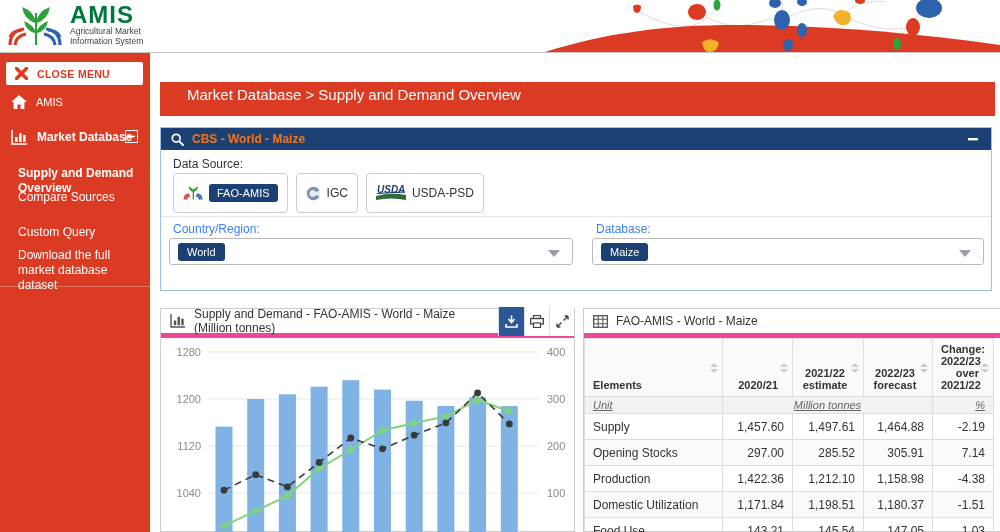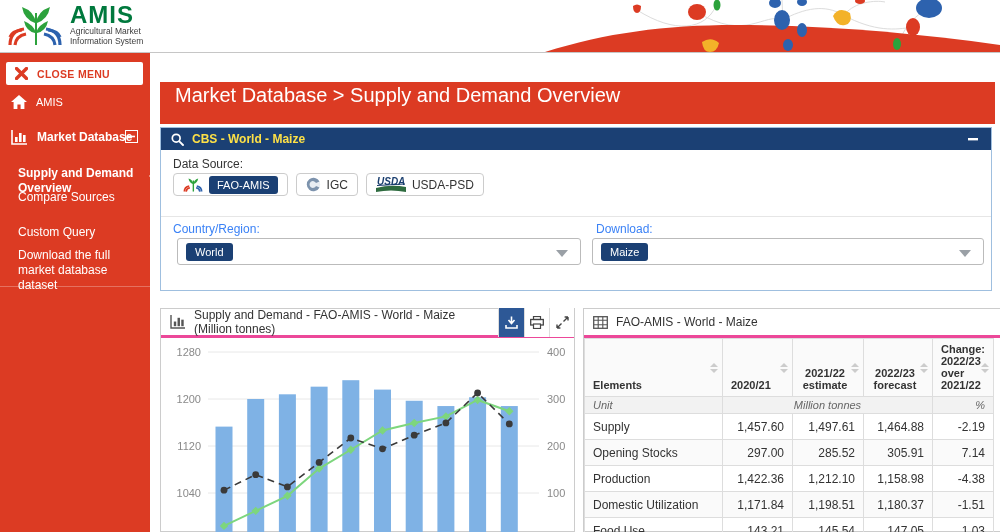--- a/index.html
+++ b/index.html
@@ -21,57 +21,57 @@
   .nav-item { position:absolute; left:0; width:150px; display:flex; align-items:center; gap:9px; padding-left:11px; color:#fff; cursor:pointer; }
   .nav-amis { top:40px; height:18px; font-size:11px; }
   .nav-mdb { top:74px; height:20px; font-size:12px; font-weight:bold; }
   .collapse-box { position:absolute; right:12px; top:3px; }
   .subnav { position:absolute; left:18px; width:124px; color:#fff; font-size:12px; line-height:15px; cursor:pointer; }
   .subnav.active { font-weight:bold; }
   .caret-left { position:absolute; right:-13px; top:5px; width:0; height:0; border-top:5px solid transparent; border-bottom:5px solid transparent; border-right:6px solid #fff; }
   .side-divider { position:absolute; left:0; top:233px; width:150px; border-top:1px solid rgba(255,255,255,.28); }
 
   
-  .breadcrumb { position:absolute; left:160px; top:82px; width:835px; height:42px; background:#dc3b23; color:#fff;
-    font-size:20px; line-height:26px; padding-left:15px; }
+  .breadcrumb { position:absolute; left:160px; top:82px; width:835px; height:34px; background:#dc3b23; color:#fff;
+    font-size:15px; line-height:26px; padding-left:27px; }
 
   
   .cbs-panel { position:absolute; left:160px; top:127px; width:832px; height:164px; background:#fff; border:1px solid #9fbfdf; }
-  .cbs-header { height:22px; background:#1b4074; color:#fde047; font-size:12px; font-weight:bold; display:flex; align-items:center; gap:8px; padding:0 10px; }
+  .cbs-header { height:22px; background:#1b4074; color:#f97316; font-size:12px; font-weight:bold; display:flex; align-items:center; gap:8px; padding:0 10px; }
   .cbs-header .title { flex:1; }
   .minus-btn { background:none; border:none; cursor:pointer; padding:2px; display:flex; }
   .ds-label { position:absolute; left:12px; top:29px; font-size:12px; color:#333; }
   .ds-row { position:absolute; left:12px; top:45px; display:flex; gap:8px; }
-  .ds-btn { height:23px; background:#fff; border:1px solid #ccc; border-radius:4px; display:flex; align-items:center; gap:6px; padding:0 9px; cursor:pointer; font-family:inherit; font-size:12px; color:#333; }
+  .ds-btn { height:40px; background:#fff; border:1px solid #ccc; border-radius:4px; display:flex; align-items:center; gap:6px; padding:0 9px; cursor:pointer; font-family:inherit; font-size:12px; color:#333; }
   .ds-pill { background:#1b4074; color:#fff; font-size:11px; border-radius:3px; padding:3px 8px; }
   .cbs-hr { position:absolute; left:0; top:88px; width:100%; border-top:1px solid #e6e6e6; }
   .sel-label { position:absolute; top:94px; font-size:12px; color:#3b82f6; }
   .select { position:absolute; top:110px; height:27px; background:#fff; border:1px solid #bbb; border-radius:3px; display:flex; align-items:center; padding:0 8px; cursor:pointer; }
   .sel-pill { background:#1b4074; color:#fff; font-size:11px; border-radius:3px; padding:3px 9px; }
   .chev { position:absolute; right:12px; top:11px; width:0; height:0; border-left:6px solid transparent; border-right:6px solid transparent; border-top:7px solid #9aa0a6; }
 
   
   .card { position:absolute; top:308px; background:#fff; border:1px solid #ccc; height:224px; }
   .card-chart { left:160px; width:415px; }
   .card-table { left:583px; width:474px; }
-  .card-header { height:29px; border-bottom:3px solid #ec4899; display:flex; align-items:center; gap:8px; padding-left:9px; }
+  .card-header { height:29px; border-bottom:5px solid #ec4899; display:flex; align-items:center; gap:8px; padding-left:9px; }
   .card-title { flex:1; font-size:12px; color:#333; }
   .tool-btns { display:flex; align-items:stretch; height:29px; }
   .tool-btn { width:25px; border:none; border-left:1px solid #ddd; background:#fff; display:flex; align-items:center; justify-content:center; cursor:pointer; }
   .tool-btn.primary { background:#2d5896; width:26px; }
 
   
   table.dt { border-collapse:collapse; width:409px; table-layout:fixed; font-size:12px; color:#333; }
   table.dt th, table.dt td { border:1px solid #ddd; overflow:hidden; }
   table.dt th { position:relative; background:#fafafa; font-size:11px; font-weight:bold; vertical-align:bottom; padding:4px 14px 5px 8px; height:54px; cursor:pointer; }
-  th.al { text-align:left; } th.ar { text-align:left; } th.ac { text-align:center; }
+  th.al { text-align:left; } th.ar { text-align:right; } th.ac { text-align:center; }
   .sort { position:absolute; right:4px; top:24px; width:8px; height:10px; }
   .sort:before { content:''; position:absolute; top:0; left:0; border-left:4px solid transparent; border-right:4px solid transparent; border-bottom:4px solid #ccc; }
   .sort:after  { content:''; position:absolute; bottom:0; left:0; border-left:4px solid transparent; border-right:4px solid transparent; border-top:4px solid #ccc; }
-  tr.unit-row td { background:#f2f2f2; font-style:italic; font-size:11px; color:#666; padding:2px 8px; height:16px; }
+  tr.unit-row td { background:#f2f2f2; font-style:italic; font-size:11px; color:#666; padding:2px 8px; height:16px;text-decoration:underline; }
   tr.data-row td { padding:5px 8px; height:26px; }
   tr.data-row:nth-child(odd) td { background:#fafafa; }
   td.num { text-align:right; padding-right:12px; }
 
   .axis-label { font-size:11px; fill:#8a8a8a; }
 </style>
 </head>
 <body>
 
 <div id="screen">
@@ -235,26 +235,26 @@
           <path d="M0,12 Q15,8 30,11 L30,16 Q15,13 0,16 Z" fill="#2e6b3f"></path>
           <path d="M1,9.5 L29,8" stroke="#1a3e6e" stroke-width="1" fill="none"></path>
         </svg>
         <span>USDA-PSD</span>
       </button>
     </div>
 
     <div class="cbs-hr"></div>
 
     <div class="sel-label" style="left:12px;">Country/Region:</div>
-    <div class="select" style="left:16px; width:404px;">
+    <div class="select" style="left:8px; width:404px;">
       <span class="sel-pill">World</span>
       <span class="chev"></span>
     </div>
 
-    <div class="sel-label" style="left:435px;">Download:</div>
+    <div class="sel-label" style="left:435px;">Database:</div>
     <div class="select" style="left:431px; width:392px;">
       <span class="sel-pill">Maize</span>
       <span class="chev"></span>
     </div>
   </div>
 
   <div class="card card-chart">
     <div class="card-header">
       <svg width="16" height="14" viewBox="0 0 17 15">
         <path d="M1,0 L1,14 L16,14" stroke="#555" stroke-width="1.5" fill="none"></path>

